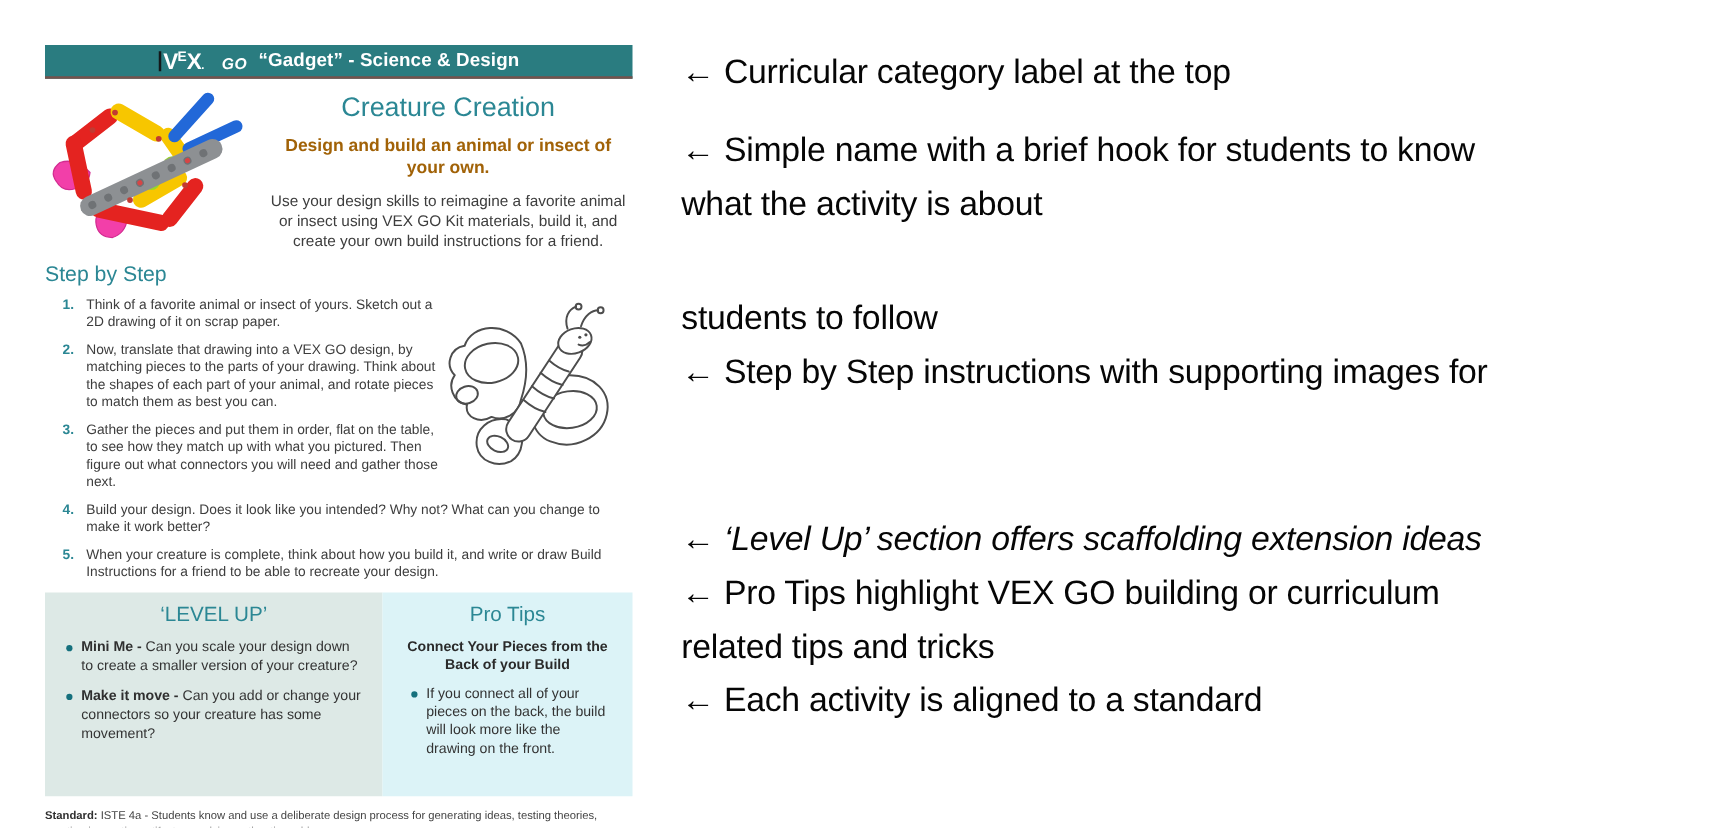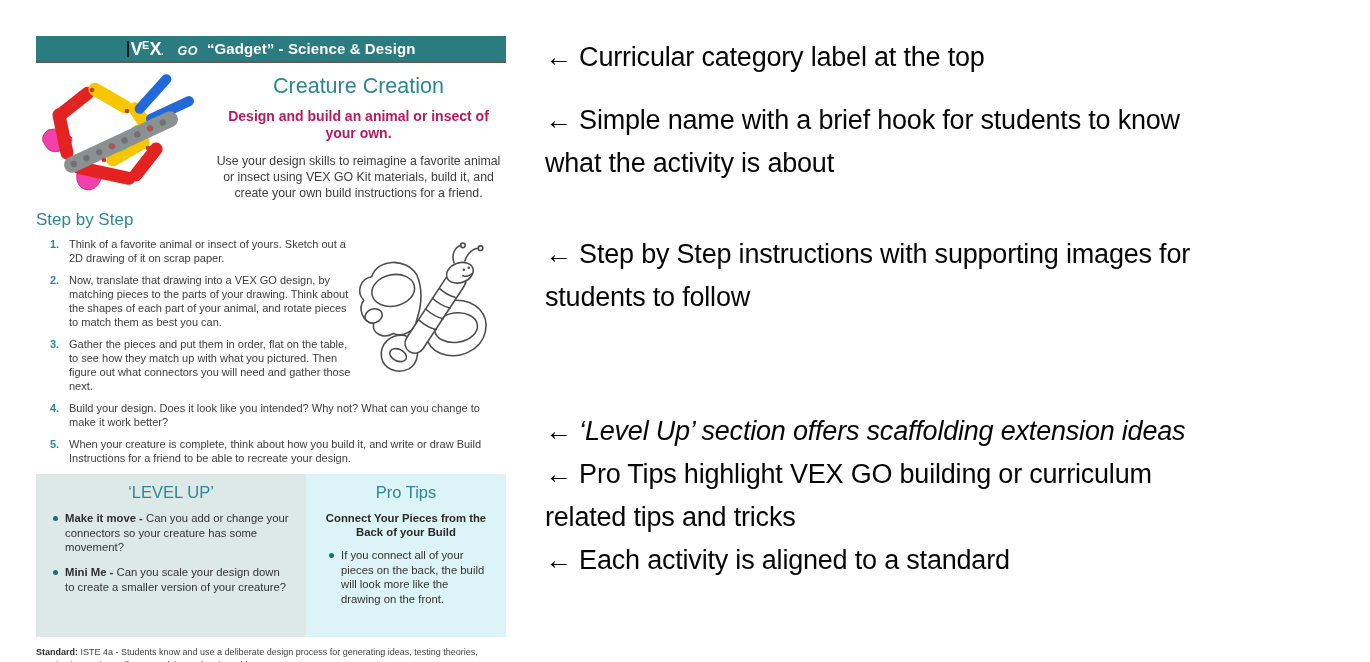--- a/index.html
+++ b/index.html
@@ -26,21 +26,21 @@
   .lv,.lx { font-size:18px; letter-spacing:-0.5px; }
   .le { font-size:11px; position:relative; top:-6px; }
   .ldot { font-size:9px; }
   .lgo { font-style:italic; font-size:12.5px; margin-left:14px; letter-spacing:0.5px; }
   .doc-header-title { font-size:15px; font-weight:bold; letter-spacing:0.1px; }
 
   .top-section { display:flex; margin-top:7px; }
   .build { width:175px; height:128px; flex:none; }
   .title-block { flex:1; text-align:center; padding:0 2px; }
   .doc-title { color:var(--accent-teal, #2b8794); font-size:21.5px; margin-top:4px; }
-  .doc-subtitle { font-weight:bold; color:#be185d; font-size:14px; line-height:1.18; margin:9px 12px 0; }
+  .doc-subtitle { font-weight:bold; color:#a16207; font-size:14px; line-height:1.18; margin:9px 12px 0; }
   .doc-desc { font-size:12.3px; line-height:1.31; color:#3d3d3d; margin-top:12px; }
 
   .sbs-heading { color:var(--accent-teal, #2b8794); font-size:17px; margin-top:9px; }
 
   .steps-top { display:flex; margin-top:8px; }
   ol.steps { list-style:none; padding-left:14px; flex:1; }
   .step { display:flex; gap:6px; margin-bottom:8px; font-size:11px; line-height:1.27; color:#3d3d3d; }
   .step .num { color:var(--accent-teal, #2b8794); font-weight:bold; flex:none; min-width:13px; }
   .sketch { width:152px; height:140px; flex:none; margin-top:2px; }
 
@@ -204,22 +204,22 @@
         <li class="step">
           <span class="num">5.</span>
           <span>When your creature is complete, think about how you build it, and write or draw Build Instructions for a friend to be able to recreate your design.</span>
         </li>
       </ol>
 
     <div class="boxes">
       <div class="levelup">
         <div class="box-heading">‘LEVEL UP’</div>
         <ul class="box-list" id="levelup-items">
+            <li class="box-item"><span class="b">Mini Me - </span><span>Can you scale your design down to create a smaller version of your creature?</span></li>
             <li class="box-item"><span class="b">Make it move - </span><span>Can you add or change your connectors so your creature has some movement?</span></li>
-            <li class="box-item"><span class="b">Mini Me - </span><span>Can you scale your design down to create a smaller version of your creature?</span></li>
           </ul>
       </div>
       <div class="protips">
         <div class="box-heading">Pro Tips</div>
         <div class="protips-sub">Connect Your Pieces from the Back of your Build</div>
         <ul class="box-list" id="protips-items">
             <li class="box-item">If you connect all of your pieces on the back, the build will look more like the drawing on the front.</li>
           </ul>
       </div>
     </div>
@@ -233,22 +233,22 @@
 
   <div class="annotations" id="annotations">
       <div class="ann a0">
         <div class="ann-line">← Curricular category label at the top</div>
       </div>
       <div class="ann a1">
         <div class="ann-line">← Simple name with a brief hook for students to know</div>
         <div class="ann-line">what the activity is about</div>
       </div>
       <div class="ann a2">
+        <div class="ann-line">students to follow</div>
         <div class="ann-line">← Step by Step instructions with supporting images for</div>
-        <div class="ann-line">students to follow</div>
       </div>
       <div class="ann a3">
         <div class="ann-line">← ‘Level Up’ section offers scaffolding extension ideas</div>
       </div>
       <div class="ann a4">
         <div class="ann-line">← Pro Tips highlight VEX GO building or curriculum</div>
         <div class="ann-line">related tips and tricks</div>
       </div>
       <div class="ann a5">
         <div class="ann-line">← Each activity is aligned to a standard</div>

